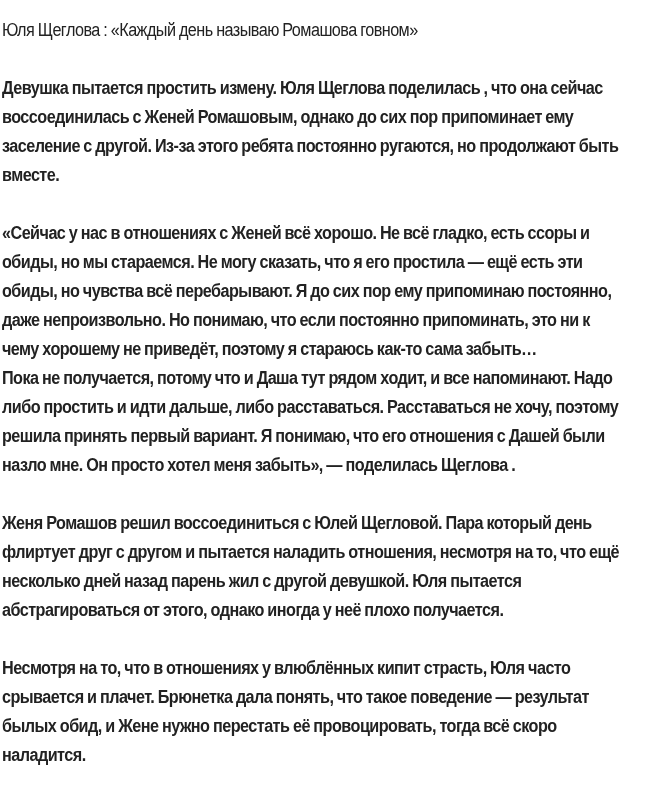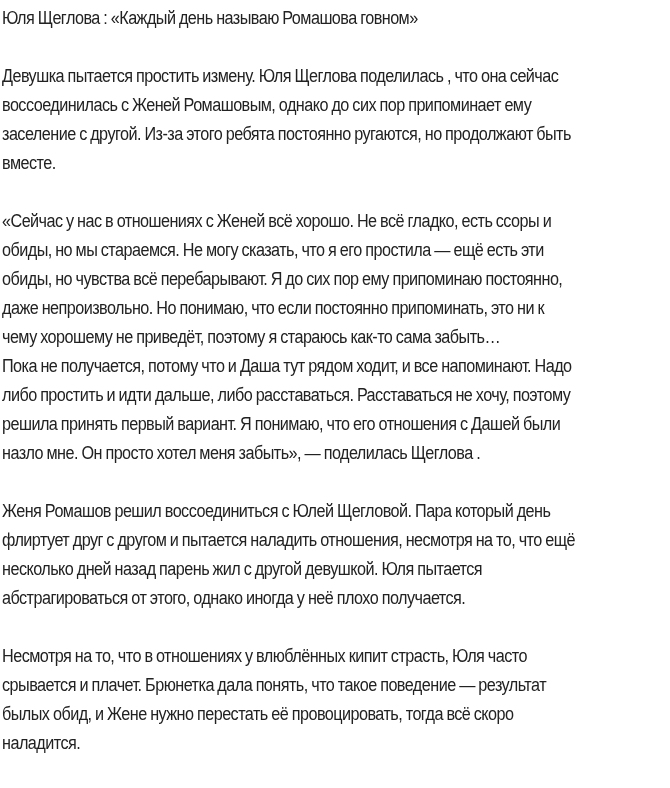--- a/index.html
+++ b/index.html
@@ -17,27 +17,28 @@
     padding: 0 0 0 2px;
     color: #222222;
     font-family: "Liberation Sans", sans-serif;
     font-size: 18px;
     line-height: 29px;
     letter-spacing: -0.6px;
     word-spacing: -0.5px;
   }
   .article-title {
     margin: 0;
-    padding-top: 4px;
+    padding-top: 16px;
     font-weight: normal;
     font-size: 18px;
     line-height: 29px;
   }
   .para {
     margin: 29px 0 0 0;
+    font-weight: bold;
   }
   .line {
     display: block;
     white-space: nowrap;
     transform-origin: left center;
     transform: scaleX(0.9);
   }
 </style>
 </head>
 <body>

